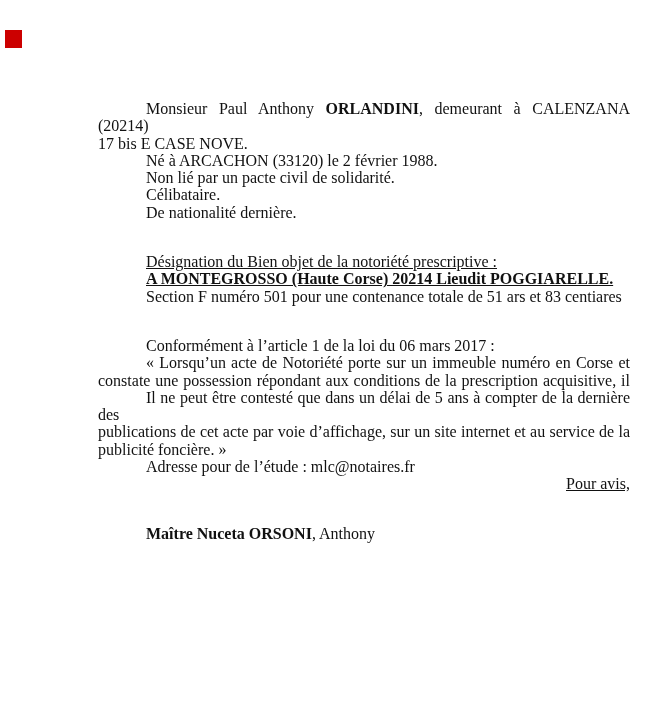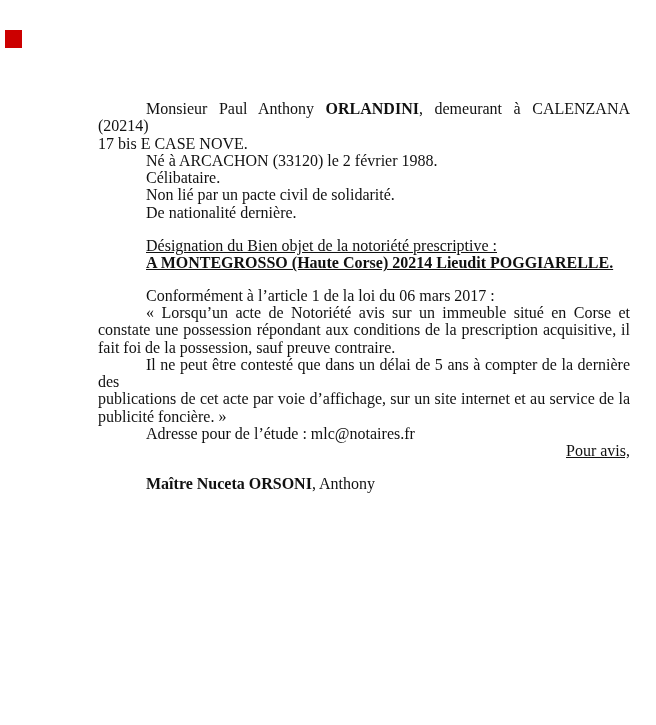--- a/index.html
+++ b/index.html
@@ -22,43 +22,43 @@
     font-size: 16px;
     line-height: 17.3px;
     color: #111111;
   }
   .ln { min-height: 17.3px; }
   .indent { text-indent: 48px; }
   .just { text-align: justify; text-align-last: justify; }
   .right { text-align: right; text-decoration: underline; }
   .b { font-weight: bold; }
   .u { text-decoration: underline; }
-  .mt1 { margin-top: 15px; }
-  .mt2 { margin-top: 16px; }
+  .mt1 { margin-top: 32px; }
+  .mt2 { margin-top: 32px; }
 </style>
 </head>
 <body>
 
 <div class="marker" style="background: rgb(204, 0, 0);"></div>
 
 <div class="content">
   <div class="ln indent just"><span>Monsieur Paul Anthony </span><span class="b">ORLANDINI</span><span>, demeurant à CALENZANA (20214)</span></div>
   <div class="ln">17 bis E CASE NOVE.</div>
   <div class="ln indent">Né à ARCACHON (33120) le 2 février 1988.</div>
+  <div class="ln indent">Non lié par un pacte civil de solidarité.</div>
   <div class="ln indent">Célibataire.</div>
-  <div class="ln indent">Non lié par un pacte civil de solidarité.</div>
   <div class="ln indent">De nationalité dernière.</div>
 
   <div class="ln indent mt2"><span class="u">Désignation du Bien objet de la notoriété prescriptive :</span></div>
   <div class="ln indent"><span class="b u">A MONTEGROSSO (Haute Corse) 20214 Lieudit POGGIARELLE.</span></div>
+  <div class="ln indent">Section F numéro 501 pour une contenance totale de 51 ars et 83 centiares</div>
 
   <div class="ln indent mt1">Conformément à l’article 1 de la loi du 06 mars 2017 :</div>
-  <div class="ln indent just">« Lorsqu’un acte de Notoriété avis sur un immeuble situé en Corse et</div>
+  <div class="ln indent just">« Lorsqu’un acte de Notoriété porte sur un immeuble numéro en Corse et</div>
   <div class="ln just">constate une possession répondant aux conditions de la prescription acquisitive, il</div>
-  <div class="ln">fait foi de la possession, sauf preuve contraire.</div>
   <div class="ln indent just">Il ne peut être contesté que dans un délai de 5 ans à compter de la dernière des</div>
   <div class="ln just">publications de cet acte par voie d’affichage, sur un site internet et au service de la</div>
   <div class="ln">publicité foncière. »</div>
   <div class="ln indent">Adresse pour de l’étude : mlc@notaires.fr</div>
   <div class="ln right">Pour avis,</div>
 
   <div class="ln indent mt1"><span class="b">Maître Nuceta ORSONI</span><span>, Anthony</span></div>
 </div>
 
 </body></html>

